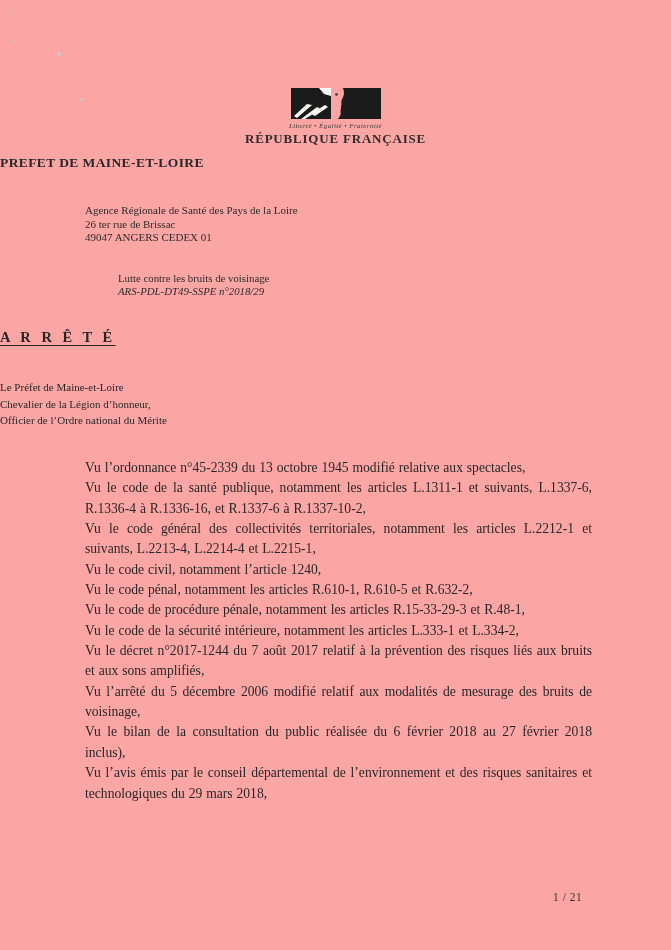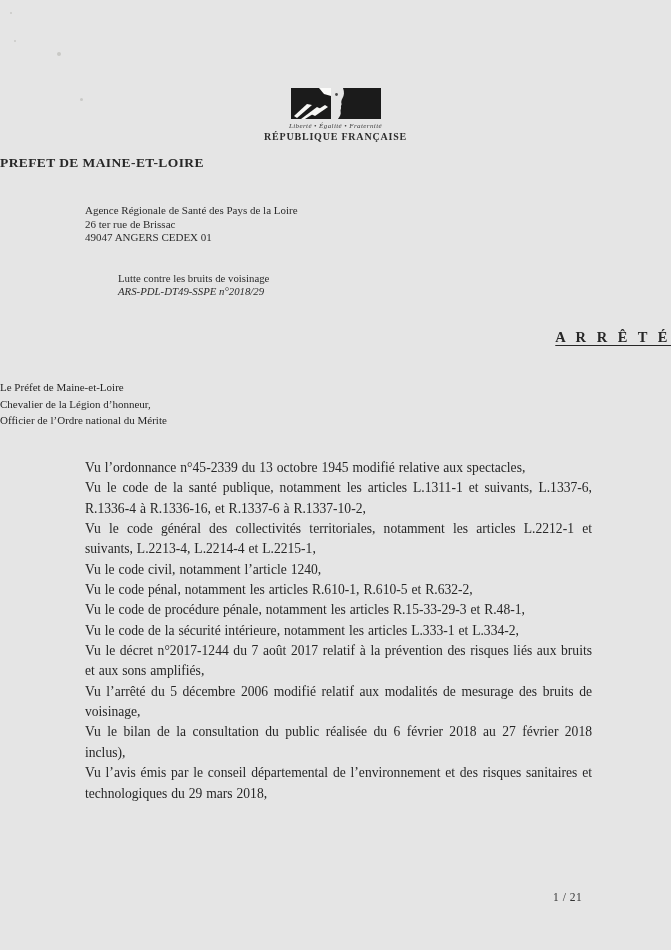--- a/index.html
+++ b/index.html
@@ -5,21 +5,21 @@
   * { margin: 0; padding: 0; box-sizing: border-box; }
   html, body {
     width: 671px;
     background: #fbfbfa;
     font-family: "Liberation Serif", "DejaVu Serif", serif;
   }
   .page {
     position: relative;
     width: 671px;
     height: 950px;
-    background: #e5e5e5;
+    background: #fca5a5;
     color: #272727;
     overflow: hidden;
   }
 
   
   .logo-block {
     position: absolute;
     top: 88px;
     left: 50%;
     transform: translateX(-50%);
@@ -30,21 +30,21 @@
   .logo-motto {
     margin-top: 2px;
     font-size: 7px;
     font-style: italic;
     letter-spacing: 0.4px;
     color: #3a3a3a;
     white-space: nowrap;
   }
   .logo-republic {
     margin-top: 1px;
-    font-size: 10px;
+    font-size: 13px;
     font-weight: bold;
     letter-spacing: 0.8px;
     color: #2d2d2d;
     white-space: nowrap;
   }
 
   
   .prefect-title {
     position: absolute;
     top: 155px;
@@ -77,21 +77,21 @@
     margin-left: 33px;
   }
   .reference { font-style: italic; }
 
   
   .arrete-title {
     position: absolute;
     top: 329px;
     left: 0;
     width: 100%;
-    text-align: right;
+    text-align: left;
     font-size: 14.5px;
     font-weight: bold;
     letter-spacing: 3.5px;
     text-decoration: underline;
     text-underline-offset: 3px;
   }
 
   
   .issuer-block {
     position: absolute;

